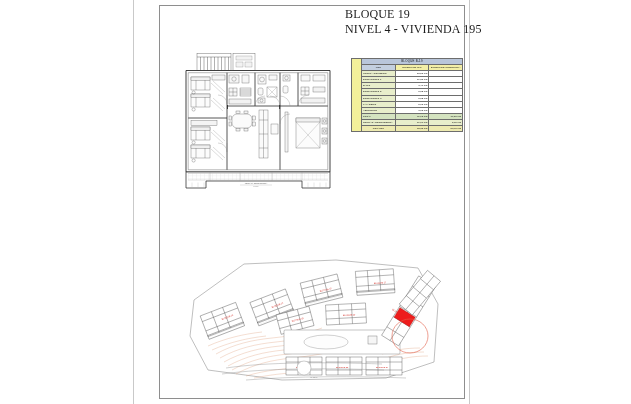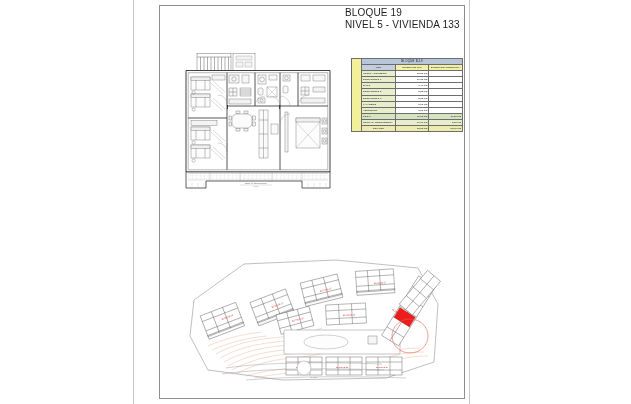--- a/index.html
+++ b/index.html
@@ -21,21 +21,21 @@
   #frame{
     position:absolute;left:159px;top:5px;width:306px;height:394px;
     border:1px solid #8e8e8e;box-sizing:border-box;background:transparent;
   }
 
   
   #titleblock{
     position:absolute;left:345px;top:7px;width:118px;
     color:#1d1d1d;line-height:1.22;
   }
-  #titleblock .t{font-size:10px;letter-spacing:.15px;white-space:nowrap;}
+  #titleblock .t{font-size:12px;letter-spacing:.15px;white-space:nowrap;font-family:Liberation Serif, serif;}
 
   
   #areatable{
     position:absolute;left:351px;top:58px;width:112px;
     border-collapse:collapse;table-layout:fixed;
     font-size:2.5px;color:#111;
   }
   #areatable td,#areatable th{
     border:.4px solid #6d6d6d;padding:0 1px;height:5.1px;line-height:5.1px;
     overflow:hidden;white-space:nowrap;font-weight:normal;
@@ -74,21 +74,21 @@
 </head>
 <body>
 
 <div id="sheet"></div>
 <div id="sheet-edge-l"></div>
 <div id="sheet-edge-r"></div>
 <div id="frame"></div>
 
 <div id="titleblock">
   <div class="t">BLOQUE 19</div>
-  <div class="t">NIVEL 5 - VIVIENDA 133</div>
+  <div class="t">NIVEL 4 - VIVIENDA 195</div>
 </div>
 
 <div id="plan">
 <svg width="180" height="150" viewBox="0 0 180 150" xmlns="http://www.w3.org/2000/svg">
   <defs>
     <pattern id="hatch" width="3" height="3" patternUnits="userSpaceOnUse" patternTransform="rotate(45)">
       <line x1="0" y1="0" x2="0" y2="3" stroke="#b5b5b5" stroke-width="0.35"></line>
     </pattern>
     <pattern id="tiles" width="4" height="2.6" patternUnits="userSpaceOnUse">
       <rect width="4" height="2.6" fill="none"></rect>

